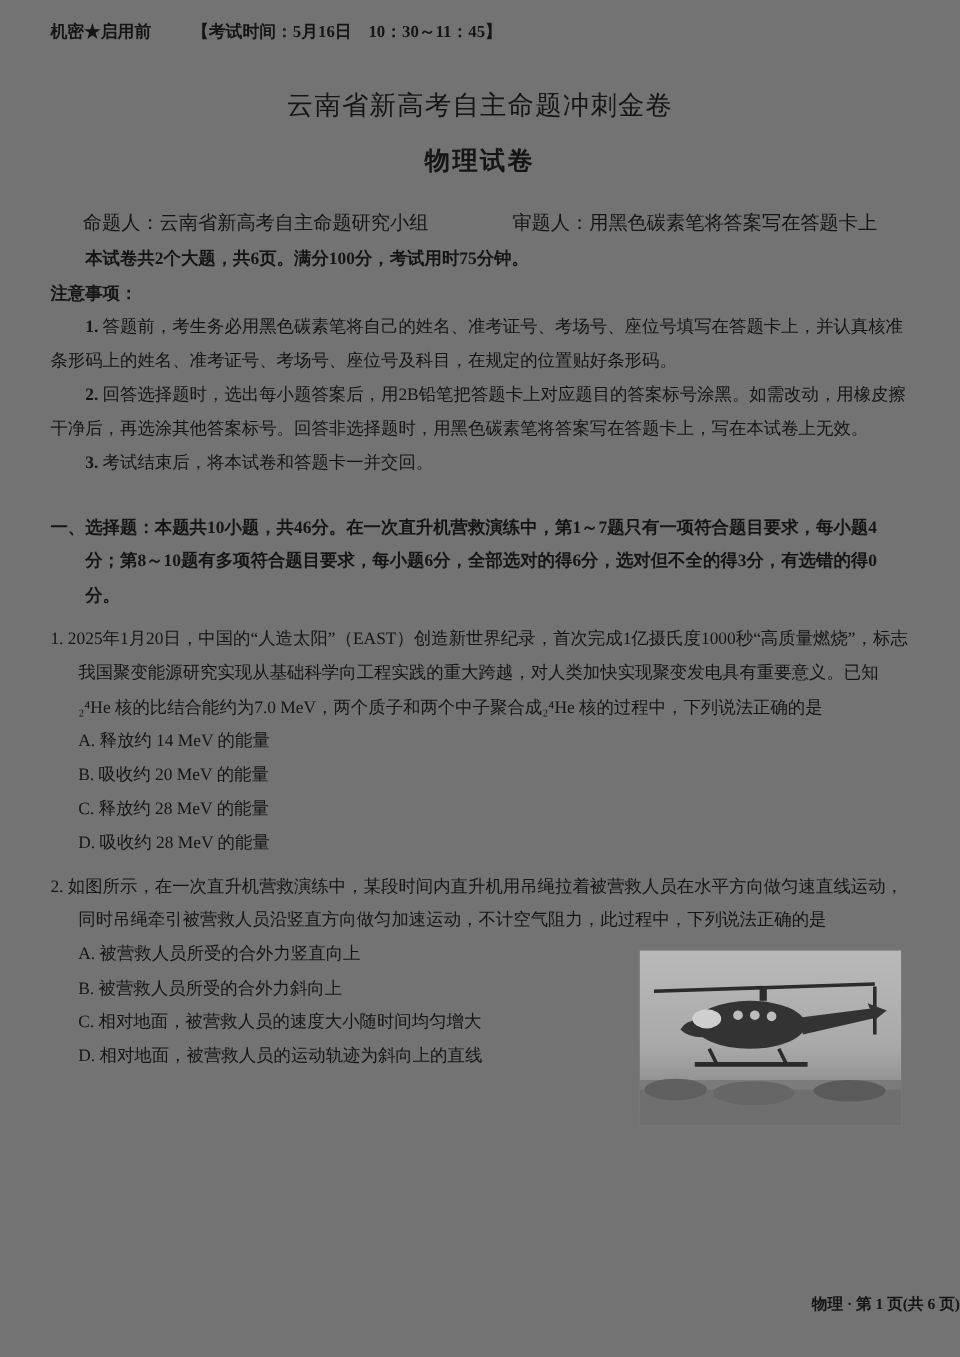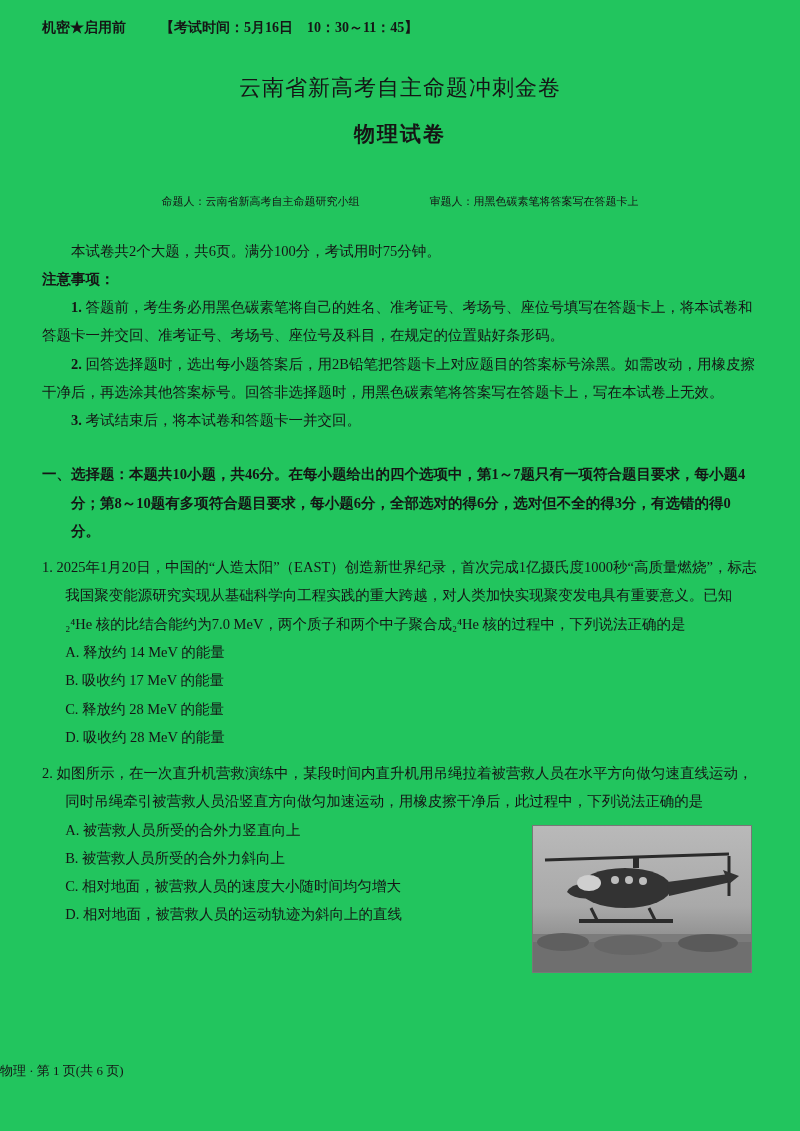--- a/index.html
+++ b/index.html
@@ -1,43 +1,43 @@
 <!DOCTYPE html>
 <html><head>
 <meta charset="utf-8">
 <style>
   html,body{margin:0;padding:0;background:#e8e8e8;}
   .page{
-    width:800px;height:1131px;background:#22c55e;box-sizing:border-box;
+    width:800px;height:1131px;background:#737373;box-sizing:border-box;
     padding:14px 42px 0 42px;position:relative;
     font-family:"Liberation Serif","DejaVu Serif",serif;
     color:#151515;font-size:14.5px;line-height:1.95;
   }
   .hdr{display:flex;align-items:baseline;gap:34px;font-weight:bold;font-size:14px;}
   .title{ text-align:center;font-size:22px;font-weight:normal;margin-top:26px;letter-spacing:1px;}
   .subtitle{text-align:center;font-size:21px;font-weight:bold;margin-top:4px;letter-spacing:2px;}
-  .authors{display:flex;justify-content:center;gap:70px;margin-top:36px;font-size:11px;}
-  .intro{margin-top:24px;text-indent:2em;}
+  .authors{display:flex;justify-content:center;gap:70px;margin-top:16px;font-size:16px;}
+  .intro{text-indent:2em;font-weight:bold;}
   .notice-h{font-weight:bold;}
   .notice-item{text-indent:2em;}
   .notice-item .num{font-weight:bold;}
   .section-h{margin-top:26px;font-weight:bold;padding-left:2em;text-indent:-2em;}
   .question{margin-top:8px;padding-left:1.6em;text-indent:-1.6em;}
   .q-stem{display:inline;}
   .options{list-style:none;margin:0;padding:0 0 0 1.6em;}
   .options li{padding:0;}
   .q2-wrap{position:relative;}
   .heli-photo{
     position:absolute;right:6px;top:66px;width:218px;height:146px;
     background:linear-gradient(180deg,#b9b9b9 0%,#a9a9a9 55%,#8f8f8f 78%,#7d7d7d 100%);
     border:1px solid #777;overflow:hidden;
   }
   .footer{
-    position:absolute;bottom:48px;left:0;width:100%;text-align:left;
-    font-weight:normal;font-size:13px;
+    position:absolute;bottom:32px;left:0;width:100%;text-align:right;
+    font-weight:bold;font-size:13px;
   }
 </style>
 </head>
 <body>
 
 <div class="page">
 
   <div class="hdr">
     <span>机密★启用前</span>
     <span>【考试时间：5月16日　10：30～11：45】</span>
@@ -49,44 +49,44 @@
   <div class="authors">
     <span>命题人：云南省新高考自主命题研究小组</span>
     <span>审题人：用黑色碳素笔将答案写在答题卡上</span>
   </div>
 
   <div class="intro">本试卷共2个大题，共6页。满分100分，考试用时75分钟。</div>
 
   <div class="notice-h">注意事项：</div>
 
   <div class="notice-item">
-    <span class="num">1.</span><span> 答题前，考生务必用黑色碳素笔将自己的姓名、准考证号、考场号、座位号填写在答题卡上，将本试卷和答题卡一并交回、准考证号、考场号、座位号及科目，在规定的位置贴好条形码。</span>
+    <span class="num">1.</span><span> 答题前，考生务必用黑色碳素笔将自己的姓名、准考证号、考场号、座位号填写在答题卡上，并认真核准条形码上的姓名、准考证号、考场号、座位号及科目，在规定的位置贴好条形码。</span>
   </div>
   <div class="notice-item">
     <span class="num">2.</span><span> 回答选择题时，选出每小题答案后，用2B铅笔把答题卡上对应题目的答案标号涂黑。如需改动，用橡皮擦干净后，再选涂其他答案标号。回答非选择题时，用黑色碳素笔将答案写在答题卡上，写在本试卷上无效。</span>
   </div>
   <div class="notice-item">
     <span class="num">3.</span><span> 考试结束后，将本试卷和答题卡一并交回。</span>
   </div>
 
-  <div class="section-h">一、选择题：本题共10小题，共46分。在每小题给出的四个选项中，第1～7题只有一项符合题目要求，每小题4分；第8～10题有多项符合题目要求，每小题6分，全部选对的得6分，选对但不全的得3分，有选错的得0分。</div>
+  <div class="section-h">一、选择题：本题共10小题，共46分。在一次直升机营救演练中，第1～7题只有一项符合题目要求，每小题4分；第8～10题有多项符合题目要求，每小题6分，全部选对的得6分，选对但不全的得3分，有选错的得0分。</div>
 
   <div class="question">
     <span>1.</span><span class="q-stem"> 2025年1月20日，中国的“人造太阳”（EAST）创造新世界纪录，首次完成1亿摄氏度1000秒“高质量燃烧”，标志我国聚变能源研究实现从基础科学向工程实践的重大跨越，对人类加快实现聚变发电具有重要意义。已知₂⁴He 核的比结合能约为7.0 MeV，两个质子和两个中子聚合成₂⁴He 核的过程中，下列说法正确的是</span>
   </div>
   <ul class="options">
     <li>A. 释放约 14 MeV 的能量</li>
-    <li>B. 吸收约 17 MeV 的能量</li>
+    <li>B. 吸收约 20 MeV 的能量</li>
     <li>C. 释放约 28 MeV 的能量</li>
     <li>D. 吸收约 28 MeV 的能量</li>
   </ul>
 
   <div class="q2-wrap">
     <div class="question">
-      <span>2.</span><span class="q-stem"> 如图所示，在一次直升机营救演练中，某段时间内直升机用吊绳拉着被营救人员在水平方向做匀速直线运动，同时吊绳牵引被营救人员沿竖直方向做匀加速运动，用橡皮擦干净后，此过程中，下列说法正确的是</span>
+      <span>2.</span><span class="q-stem"> 如图所示，在一次直升机营救演练中，某段时间内直升机用吊绳拉着被营救人员在水平方向做匀速直线运动，同时吊绳牵引被营救人员沿竖直方向做匀加速运动，不计空气阻力，此过程中，下列说法正确的是</span>
     </div>
     <ul class="options">
       <li>A. 被营救人员所受的合外力竖直向上</li>
       <li>B. 被营救人员所受的合外力斜向上</li>
       <li>C. 相对地面，被营救人员的速度大小随时间均匀增大</li>
       <li>D. 相对地面，被营救人员的运动轨迹为斜向上的直线</li>
     </ul>
 
     <div class="heli-photo">
       <svg width="218" height="146" viewBox="0 0 218 146" xmlns="http://www.w3.org/2000/svg">

